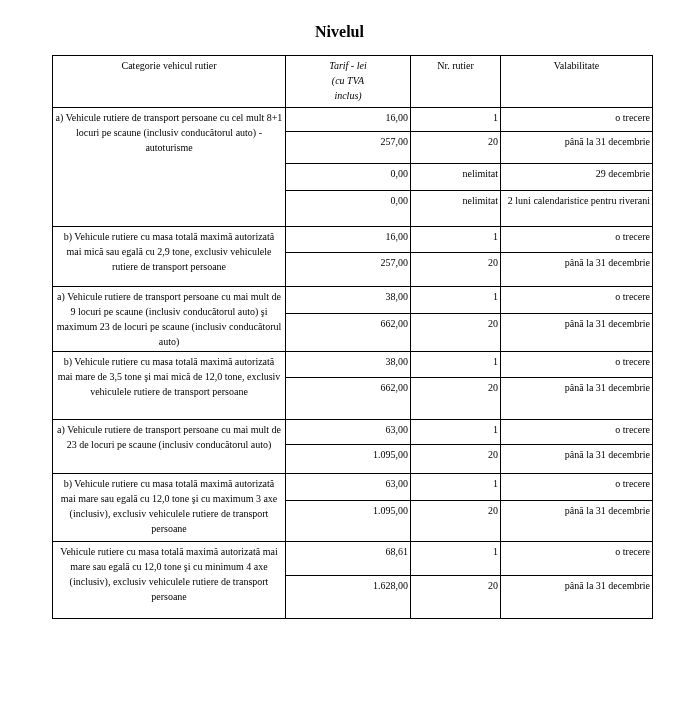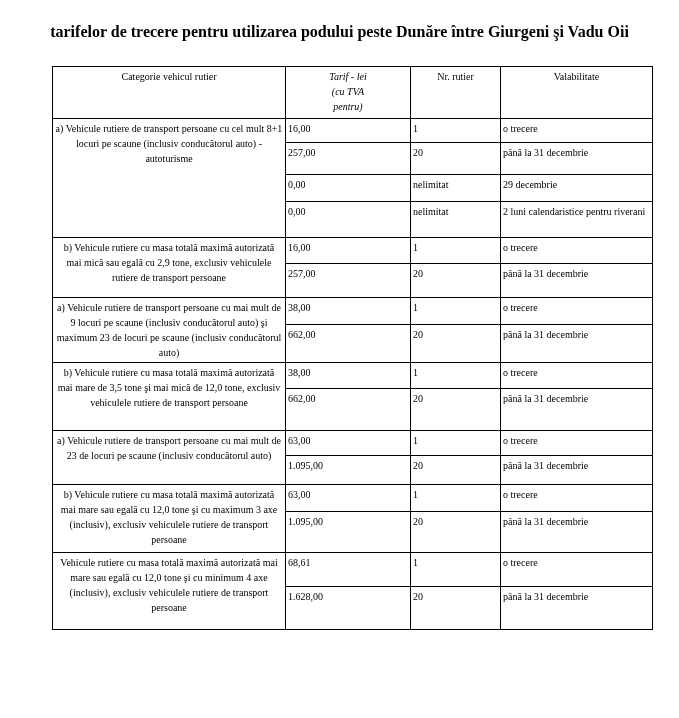--- a/index.html
+++ b/index.html
@@ -47,43 +47,43 @@
   }
   th.col-category { width: 228px; }
   th.col-tarif    { width: 120px; font-style: italic; }
   th.col-treceri  { width: 85px;  }
   th.col-valab    { width: 147px; }
   td.category-cell {
     text-align: center;
     padding: 1px 3px 2px 3px;
   }
   td.num-cell, td.val-cell {
-    text-align: left;
+    text-align: right;
     padding: 2px 1px;
   }
   thead th {
     text-align: center;
     padding-top: 2px;
   }
 </style>
 </head>
 <body>
 
 <div class="page">
 
-  <div class="title-line second">tarifelor de trecere pentru utilizarea podului peste Dunăre între Giurgeni şi Vadu Oii</div>
+  <div class="title-line first">Nivelul</div>
 
   <table class="tariff">
     <thead>
       <tr style="height:52px">
         <th class="col-category">Categorie vehicul rutier</th>
         <th class="col-tarif">
           <div>Tarif - lei</div>
           <div>(cu TVA</div>
-          <div>pentru)</div>
+          <div>inclus)</div>
         </th>
         <th class="col-treceri">Nr. rutier</th>
         <th class="col-valab">Valabilitate</th>
       </tr>
     </thead>
     <tbody>
 
       <tr style="height:24px">
         <td class="category-cell" rowspan="4">a) Vehicule rutiere de transport persoane cu cel mult 8+1 locuri pe scaune (inclusiv conducătorul auto) - autoturisme</td>
         <td class="num-cell">16,00</td>

